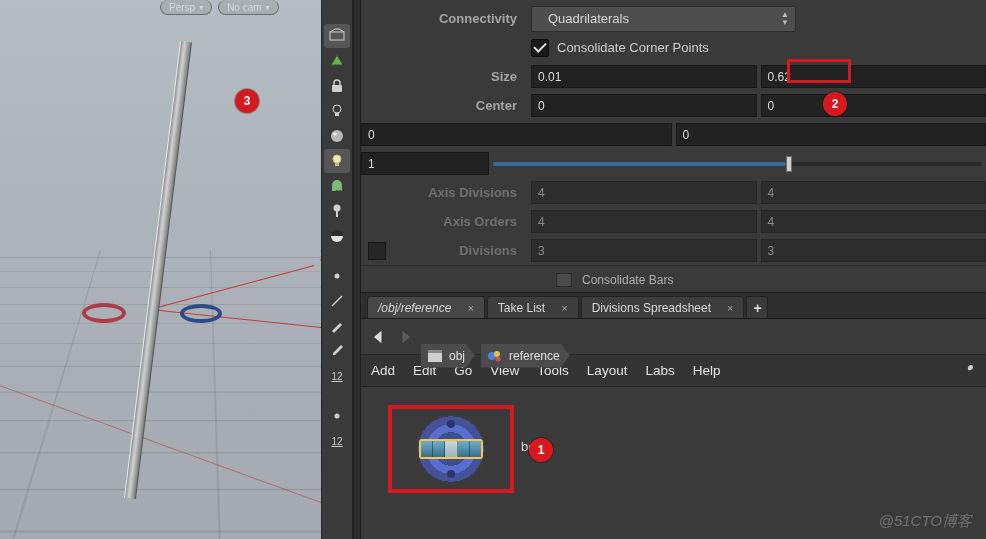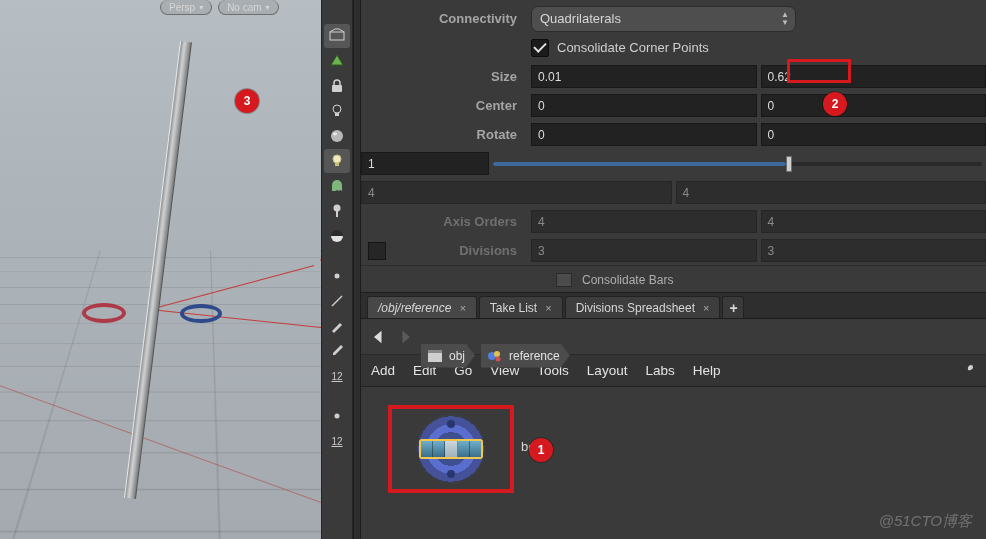--- a/index.html
+++ b/index.html
@@ -65,22 +65,22 @@
   .prow { display:flex; align-items:center; height:29px; }
   .plabel { width:170px; text-align:right; color:#a5a5a5; padding-right:14px; font-size:13px;font-weight:bold; }
   .plabel.dim { color:#6f6f6f; }
   .pfield {
     flex:1; height:23px; background:#222; border:1px solid #181818;
     color:#ddd; padding:0 6px; display:flex; align-items:center; font-family: "DejaVu Sans Mono","Menlo",monospace; font-size:12px;
   }
   .pfield.dark { background:#2d2d2d; color:#8a8a8a; border:1px solid #262626;}
   .pfield.right { margin-left:4px; }
   .select {
-    width:265px; height:26px; background:#4e4e4e; border:1px solid #2c2c2c; border-radius:7px;
-    display:flex; align-items:center; padding:0 8px; color:#d6d6d6; font-size:13px; position:relative; margin-left:0;
+    width:265px; height:26px; background:#4e4e4e; border:1px solid #2c2c2c; border-radius:2px;
+    display:flex; align-items:center; padding:0 16px; color:#d6d6d6; font-size:13px; position:relative; margin-left:0;
   }
   .select .updown { position:absolute; right:6px; top:4px; display:flex; flex-direction:column; font-size:8px; color:#bcbcbc; line-height:8px;}
   .checkbox {
     width:18px; height:18px; background:#1b1b1b; border:1px solid #0d0d0d; border-radius:2px;
     display:flex; align-items:center; justify-content:center; margin-right:8px; margin-left:0;
   }
   .checkbox.checked::after{ content:""; width:10px; height:5px; border-left:2px solid #e3e3e3; border-bottom:2px solid #e3e3e3; transform:rotate(-45deg) translate(1px,-1px); }
   .checklabel { color:#cfcfcf; font-size:13px; }
   .slider-wrap { flex:1; height:23px; display:flex; align-items:center; padding:0 4px; }
   .slider-track { flex:1; height:4px; background:#2a2a2a; position:relative; border-radius:2px;}
@@ -93,21 +93,21 @@
   .redbox { position:absolute; border:3px solid #d6191f; pointer-events:none; }
 
   
   .bottom {
     position:absolute; left:361px; top:292px; right:0; bottom:0;
     background:#3a3a3a; border-top:1px solid #1e1e1e;
   }
   .tabs { height:26px; background:#2e2e2e; display:flex; align-items:flex-end; padding-left:6px; gap:0; border-bottom:1px solid #1d1d1d;}
   .tab {
     height:22px; padding:0 10px; background:#3d3d3d; color:#d7d7d7; font-size:12px;
-    display:flex; align-items:center; gap:8px; border:1px solid #222; border-bottom:none;
+    display:flex; align-items:center; gap:16px; border:1px solid #222; border-bottom:none;
     border-radius:3px 3px 0 0; margin-right:2px;
   }
   .tab.active { background:#474747; font-style:italic;}
   .tab .x { color:#a8a8a8; font-size:11px; cursor:pointer;}
   .tab.add { width:22px; justify-content:center; background:#3a3a3a; font-weight:bold; font-size:14px;}
   .pathbar { height:36px; display:flex; align-items:center; padding:0 8px; gap:6px; background:#3a3a3a; border-bottom:1px solid #2a2a2a;}
   .navbtn { width:20px; height:18px; color:#cfcfcf; display:flex; align-items:center; justify-content:center; }
   .navbtn.dim { color:#5c5c5c; }
   .pathseg {
     height:24px; padding:0 10px 0 6px; background:#4c4c4c; display:flex; align-items:center; gap:6px;
@@ -283,40 +283,40 @@
   <div class="prow">
     <div class="plabel">Center</div>
     <div class="pfield">
         <span>0</span>
       </div>
     <div class="pfield right">
         <span>0</span>
       </div>
   </div>
   <div class="prow">
-    <div class="plabel">Rotate</div>
     <div class="pfield">
         <span>0</span>
       </div>
     <div class="pfield right">
         <span>0</span>
       </div>
   </div>
   <div class="prow">
     <div class="pfield" style="flex:0 0 128px">
         <span>1</span>
       </div>
     <div class="slider-wrap">
       <div class="slider-track">
           <div class="slider-fill"></div>
           <div class="slider-thumb"></div>
         </div>
     </div>
   </div>
   <div class="prow">
+    <div class="plabel dim">Axis Divisions</div>
     <div class="pfield dark">
         <span>4</span>
       </div>
     <div class="pfield dark right">
         <span>4</span>
       </div>
   </div>
   <div class="prow">
     <div class="plabel dim">Axis Orders</div>
     <div class="pfield dark">

